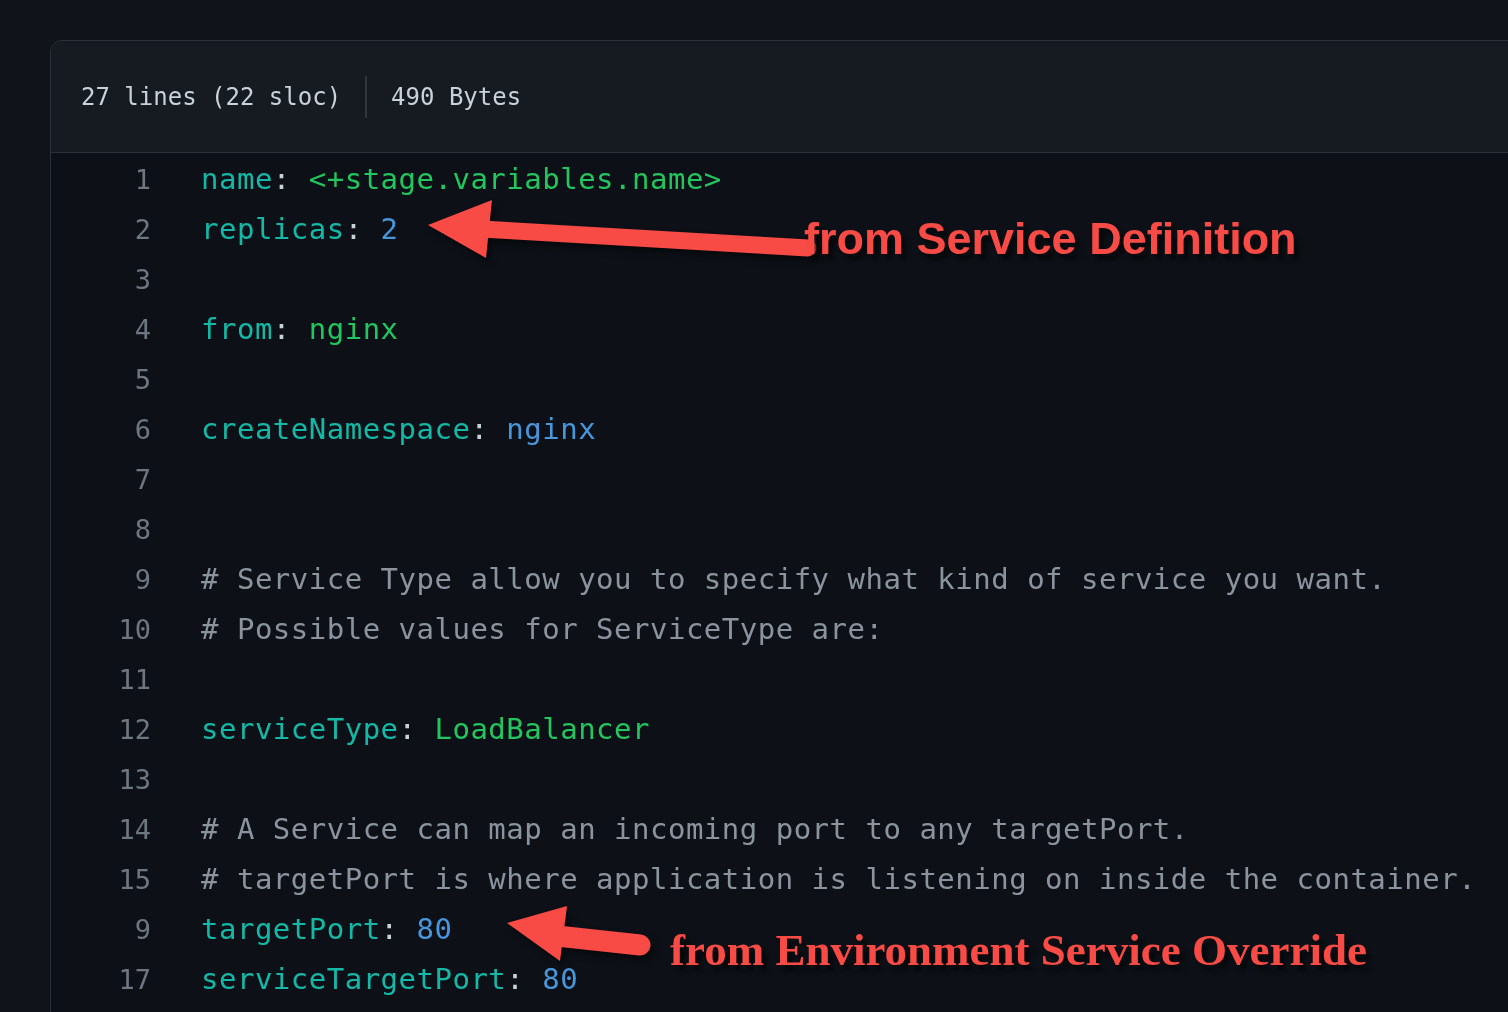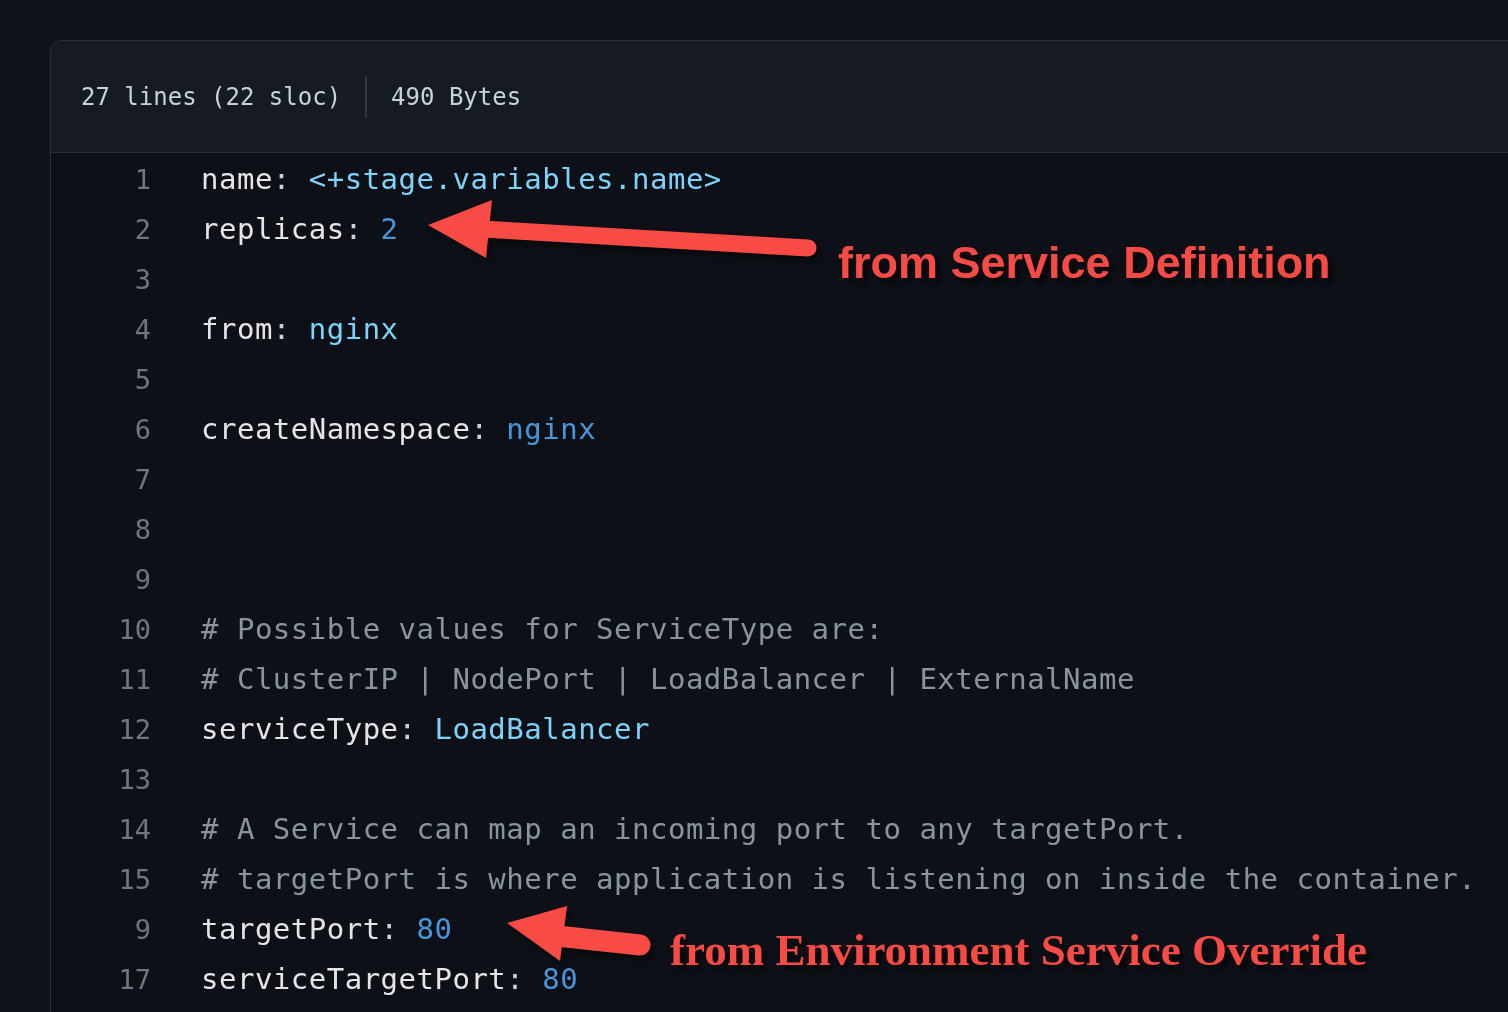--- a/index.html
+++ b/index.html
@@ -30,36 +30,36 @@
   }
   .code-area{ padding-top:1px; }
   .code-row{ display:flex; height:50px; align-items:center; white-space:pre; }
   .ln{
     width:100px; flex:0 0 100px; text-align:right;
     color:#6e7681; font-size:27px; cursor:pointer;
   }
   .cd{
     padding-left:50px; font-size:29px; letter-spacing:0.5px; color:#c9d1d9;
   }
-  .tok-key{ color:#e5e5e5;text-align:center; }
+  .tok-key{ color:#14b8a6;text-align:center; }
   .tok-pun{ color:#c9d1d9; }
-  .tok-str{ color:#7dd3fc;text-align:center; }
+  .tok-str{ color:#22c55e;text-align:center; }
   .tok-num{ color:#4896db; }
   .tok-com{ color:#8b949e; }
 
   .annotation-label{
     position:absolute;
     font-family:"Liberation Sans","DejaVu Sans",sans-serif;
     font-weight:bold;
     font-size:45px;
     color:#f94b45;
     text-shadow:5px 6px 4px rgba(0,0,0,0.60);
     white-space:nowrap;
   }
-  #label-service-definition{ left:838px; top:213px;margin-top:24px; }
+  #label-service-definition{ left:804px; top:213px; }
   #label-environment-override{ left:670px; top:924px;font-family:Liberation Serif, serif; }
   .arrow-svg{
     position:absolute;
     filter:drop-shadow(4px 5px 3px rgba(0,0,0,0.5));
   }
   #arrow-1{ left:420px; top:190px; }
   #arrow-2{ left:499px; top:897px; }
 </style>
 </head>
 <body>
@@ -72,23 +72,23 @@
   </div>
   <div class="code-area" id="code-lines">
       <div class="code-row"><div class="ln">1</div><div class="cd"><span class="tok-key">name</span><span class="tok-pun">: </span><span class="tok-str">&lt;+stage.variables.name&gt;</span></div></div>
       <div class="code-row"><div class="ln">2</div><div class="cd"><span class="tok-key">replicas</span><span class="tok-pun">: </span><span class="tok-num">2</span></div></div>
       <div class="code-row"><div class="ln">3</div><div class="cd"></div></div>
       <div class="code-row"><div class="ln">4</div><div class="cd"><span class="tok-key">from</span><span class="tok-pun">: </span><span class="tok-str">nginx</span></div></div>
       <div class="code-row"><div class="ln">5</div><div class="cd"></div></div>
       <div class="code-row"><div class="ln">6</div><div class="cd"><span class="tok-key">createNamespace</span><span class="tok-pun">: </span><span class="tok-num">nginx</span></div></div>
       <div class="code-row"><div class="ln">7</div></div>
       <div class="code-row"><div class="ln">8</div><div class="cd"></div></div>
-      <div class="code-row"><div class="ln">9</div></div>
+      <div class="code-row"><div class="ln">9</div><div class="cd"><span class="tok-com"># Service Type allow you to specify what kind of service you want.</span></div></div>
       <div class="code-row"><div class="ln">10</div><div class="cd"><span class="tok-com"># Possible values for ServiceType are:</span></div></div>
-      <div class="code-row"><div class="ln">11</div><div class="cd"><span class="tok-com"># ClusterIP | NodePort | LoadBalancer | ExternalName</span></div></div>
+      <div class="code-row"><div class="ln">11</div></div>
       <div class="code-row"><div class="ln">12</div><div class="cd"><span class="tok-key">serviceType</span><span class="tok-pun">: </span><span class="tok-str">LoadBalancer</span></div></div>
       <div class="code-row"><div class="ln">13</div><div class="cd"></div></div>
       <div class="code-row"><div class="ln">14</div><div class="cd"><span class="tok-com"># A Service can map an incoming port to any targetPort.</span></div></div>
       <div class="code-row"><div class="ln">15</div><div class="cd"><span class="tok-com"># targetPort is where application is listening on inside the container.</span></div></div>
       <div class="code-row"><div class="ln">9</div><div class="cd"><span class="tok-key">targetPort</span><span class="tok-pun">: </span><span class="tok-num">80</span></div></div>
       <div class="code-row"><div class="ln">17</div><div class="cd"><span class="tok-key">serviceTargetPort</span><span class="tok-pun">: </span><span class="tok-num">80</span></div></div>
     </div>
 </div>
 
 <svg id="arrow-1" class="arrow-svg" width="410" height="80" viewBox="0 0 410 80" xmlns="http://www.w3.org/2000/svg">

